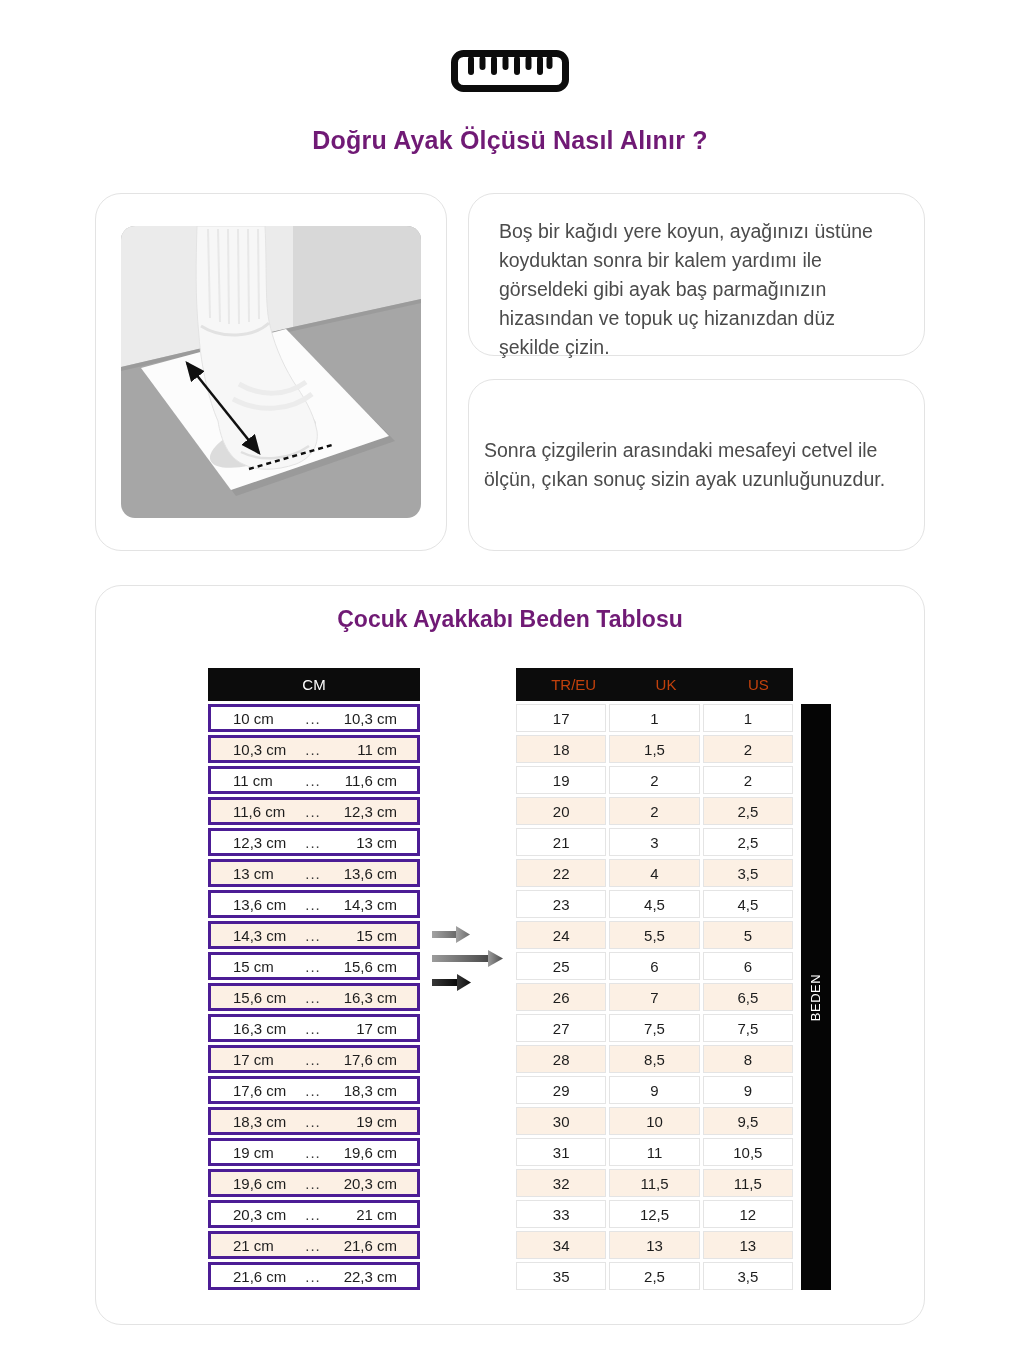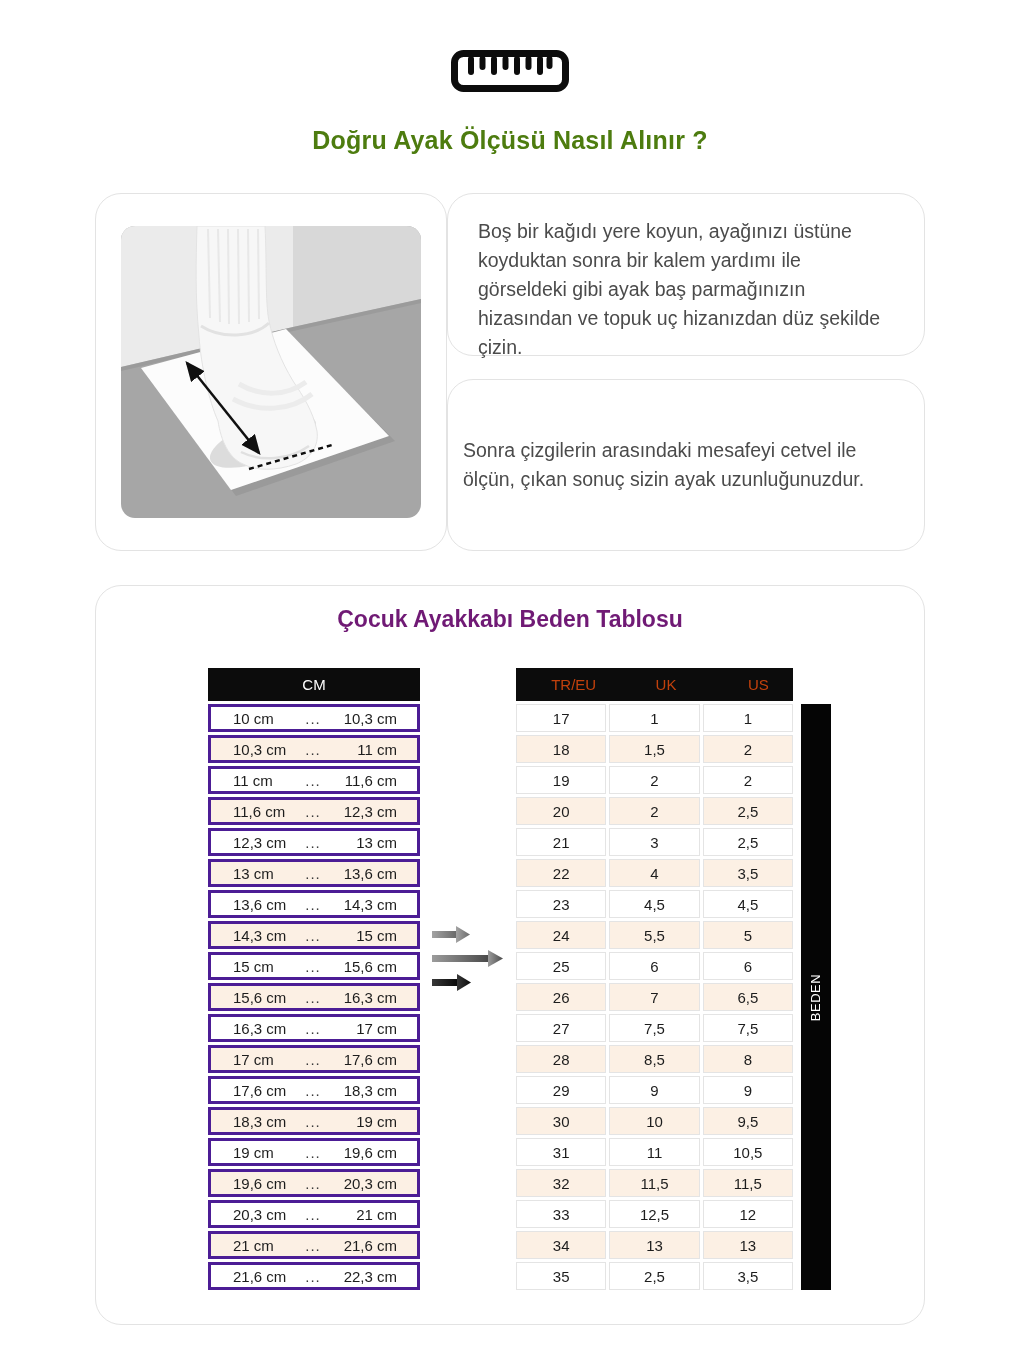--- a/index.html
+++ b/index.html
@@ -4,23 +4,23 @@
 <style>
   * { box-sizing: border-box; }
   html,body { margin:0; padding:0; }
   body {
     width:1020px; height:1360px; background:#ffffff;
     font-family:"Liberation Sans", sans-serif; color:#1d1d1d;
     position:relative; overflow:hidden;
   }
   .header { padding-top:50px; text-align:center; }
   .header .ruler-wrap { height:44px; }
-  h1.page-title { margin:32px 0 0; font-size:25px; font-weight:700; color:#4d7c0f; letter-spacing:0.2px; }
-
-  .guide { display:flex; margin:38px 95px 0; }
+  h1.page-title { margin:32px 0 0; font-size:25px; font-weight:700; color:#701a75; letter-spacing:0.2px; }
+
+  .guide { display:flex; gap:21px; margin:38px 95px 0; }
   .card { border:1px solid #e3e3e3; border-radius:26px; background:#fff; }
   .photo-card { width:352px; height:358px; display:flex; align-items:center; justify-content:center; flex:none; }
   .photo-frame { width:300px; height:292px; border-radius:14px; overflow:hidden; }
   .text-col { flex:1; display:flex; flex-direction:column; gap:23px; }
   .text-card1 { height:163px; padding:23px 30px; }
   .text-card2 { flex:1; display:flex; align-items:center; padding:0 15px; }
   .text-col p { margin:0; font-size:19.5px; line-height:29px; color:#4b4b4b; }
 
   .size-card { margin:34px 95px 0; height:740px; position:relative; }
   h2.table-title { margin:0; position:absolute; top:20px; left:0; right:0; text-align:center;

